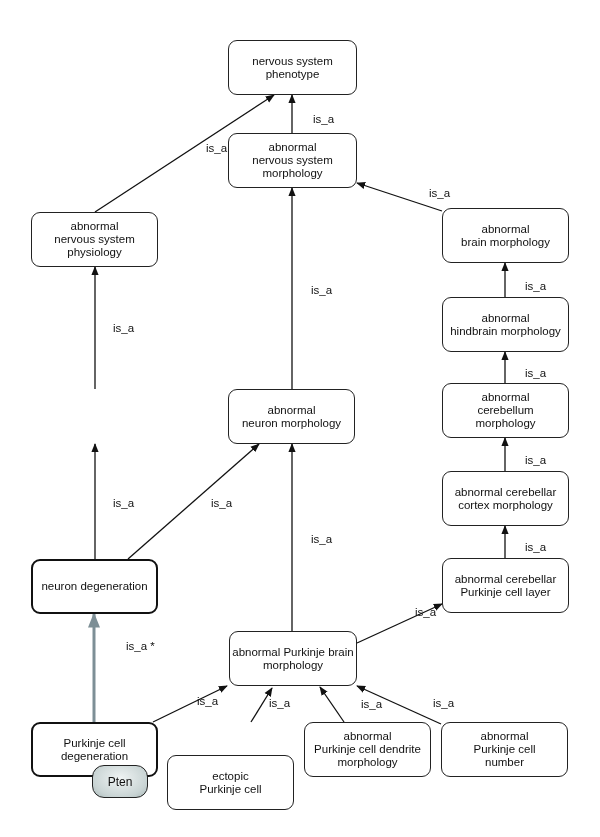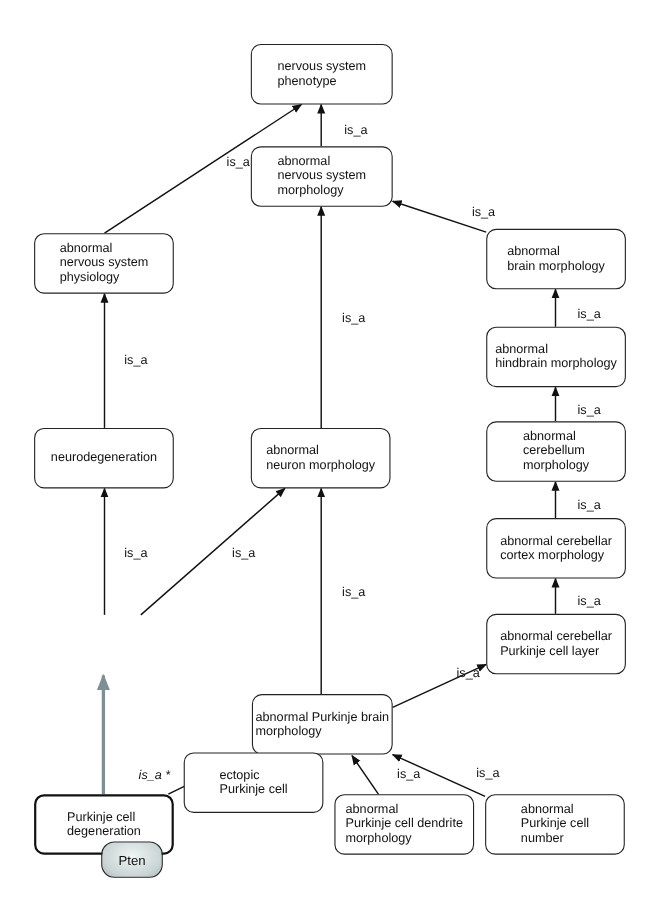--- a/index.html
+++ b/index.html
@@ -1,21 +1,21 @@
 <!DOCTYPE html>
 <html><head>
 <meta charset="utf-8">
 <style>
   html, body { margin: 0; padding: 0; background: #ffffff; }
   body { width: 600px; height: 837px; position: relative; overflow: hidden;
          font-family: "Liberation Sans", sans-serif; }
   #diagram { position: absolute; left: 0; top: 0; width: 600px; height: 837px; }
   .node { position: absolute; box-sizing: border-box; border: 1.3px solid #222;
           border-radius: 9px; background: #fff; display: flex; align-items: center;
-          justify-content: center; text-align: left; font-size: 11.5px; color: #111;
+          justify-content: center; text-align: center; font-size: 11.5px; color: #111;
           line-height: 13px; white-space: pre-line; }
   .node.bold { border: 2.6px solid #111; }
   .pill { position: absolute; box-sizing: border-box; border: 1.5px solid #222;
           border-radius: 12px; display: flex; align-items: center; justify-content: center;
           font-size: 12px; color: #111;
           background: radial-gradient(ellipse at 50% 40%, #f0f4f4 0%, #c9d4d4 70%, #aab9b9 100%); }
   .elabel { position: absolute; font-size: 11.5px; color: #111; background: transparent;
             white-space: nowrap; margin-left: 31px; }
 </style>
 </head>
@@ -56,21 +56,21 @@
     <div class="elabel" style="left: 280px; top: 284px;">is_a</div>
     <div class="elabel" style="left: 82px; top: 322px;">is_a</div>
     <div class="elabel" style="left: 494px; top: 280px;">is_a</div>
     <div class="elabel" style="left: 494px; top: 367px;">is_a</div>
     <div class="elabel" style="left: 494px; top: 454px;">is_a</div>
     <div class="elabel" style="left: 494px; top: 541px;">is_a</div>
     <div class="elabel" style="left: 82px; top: 497px;">is_a</div>
     <div class="elabel" style="left: 180px; top: 497px;">is_a</div>
     <div class="elabel" style="left: 280px; top: 533px;">is_a</div>
     <div class="elabel" style="left: 384px; top: 606px;">is_a</div>
-    <div class="elabel" style="left: 95px; top: 699px; font-style: italic;">is_a *</div>
+    <div class="elabel" style="left: 95px; top: 640px;">is_a *</div>
     <div class="elabel" style="left: 166px; top: 695px;">is_a</div>
     <div class="elabel" style="left: 238px; top: 697px;">is_a</div>
     <div class="elabel" style="left: 330px; top: 698px;">is_a</div>
     <div class="elabel" style="left: 402px; top: 697px;">is_a</div>
     <div class="node" style="left: 228px; top: 40px; width: 129px; height: 55px;"><span>nervous system
 phenotype</span></div>
     <div class="node" style="left: 228px; top: 133px; width: 129px; height: 55px;"><span>abnormal
 nervous system
 morphology</span></div>
     <div class="node" style="left: 31px; top: 212px; width: 127px; height: 55px;"><span>abnormal
@@ -80,28 +80,28 @@
 brain morphology</span></div>
     <div class="node" style="left: 442px; top: 297px; width: 127px; height: 55px;"><span>abnormal
 hindbrain morphology</span></div>
     <div class="node" style="left: 442px; top: 383px; width: 127px; height: 55px;"><span>abnormal
 cerebellum
 morphology</span></div>
     <div class="node" style="left: 442px; top: 471px; width: 127px; height: 55px;"><span>abnormal cerebellar
 cortex morphology</span></div>
     <div class="node" style="left: 442px; top: 558px; width: 127px; height: 55px;"><span>abnormal cerebellar
 Purkinje cell layer</span></div>
-    <div class="node" style="left: 31px; top: 389px; width: 127px; height: 55px;"><span>neurodegeneration</span></div>
     <div class="node" style="left: 228px; top: 389px; width: 127px; height: 55px;"><span>abnormal
 neuron morphology</span></div>
+    <div class="node bold" style="left: 31px; top: 559px; width: 127px; height: 55px;"><span>neuron degeneration</span></div>
     <div class="node" style="left: 229px; top: 631px; width: 128px; height: 55px;"><span>abnormal Purkinje brain
 morphology</span></div>
     <div class="node bold" style="left: 31px; top: 722px; width: 127px; height: 55px;"><span>Purkinje cell
 degeneration</span></div>
-    <div class="node" style="left: 167px; top: 684px; width: 127px; height: 55px;"><span>ectopic
+    <div class="node" style="left: 167px; top: 755px; width: 127px; height: 55px;"><span>ectopic
 Purkinje cell</span></div>
     <div class="node" style="left: 304px; top: 722px; width: 127px; height: 55px;"><span>abnormal
 Purkinje cell dendrite
 morphology</span></div>
     <div class="node" style="left: 441px; top: 722px; width: 127px; height: 55px;"><span>abnormal
 Purkinje cell
 number</span></div>
     <div class="pill" style="left: 92px; top: 765px; width: 56px; height: 33px;">Pten</div>
   </div>
 

